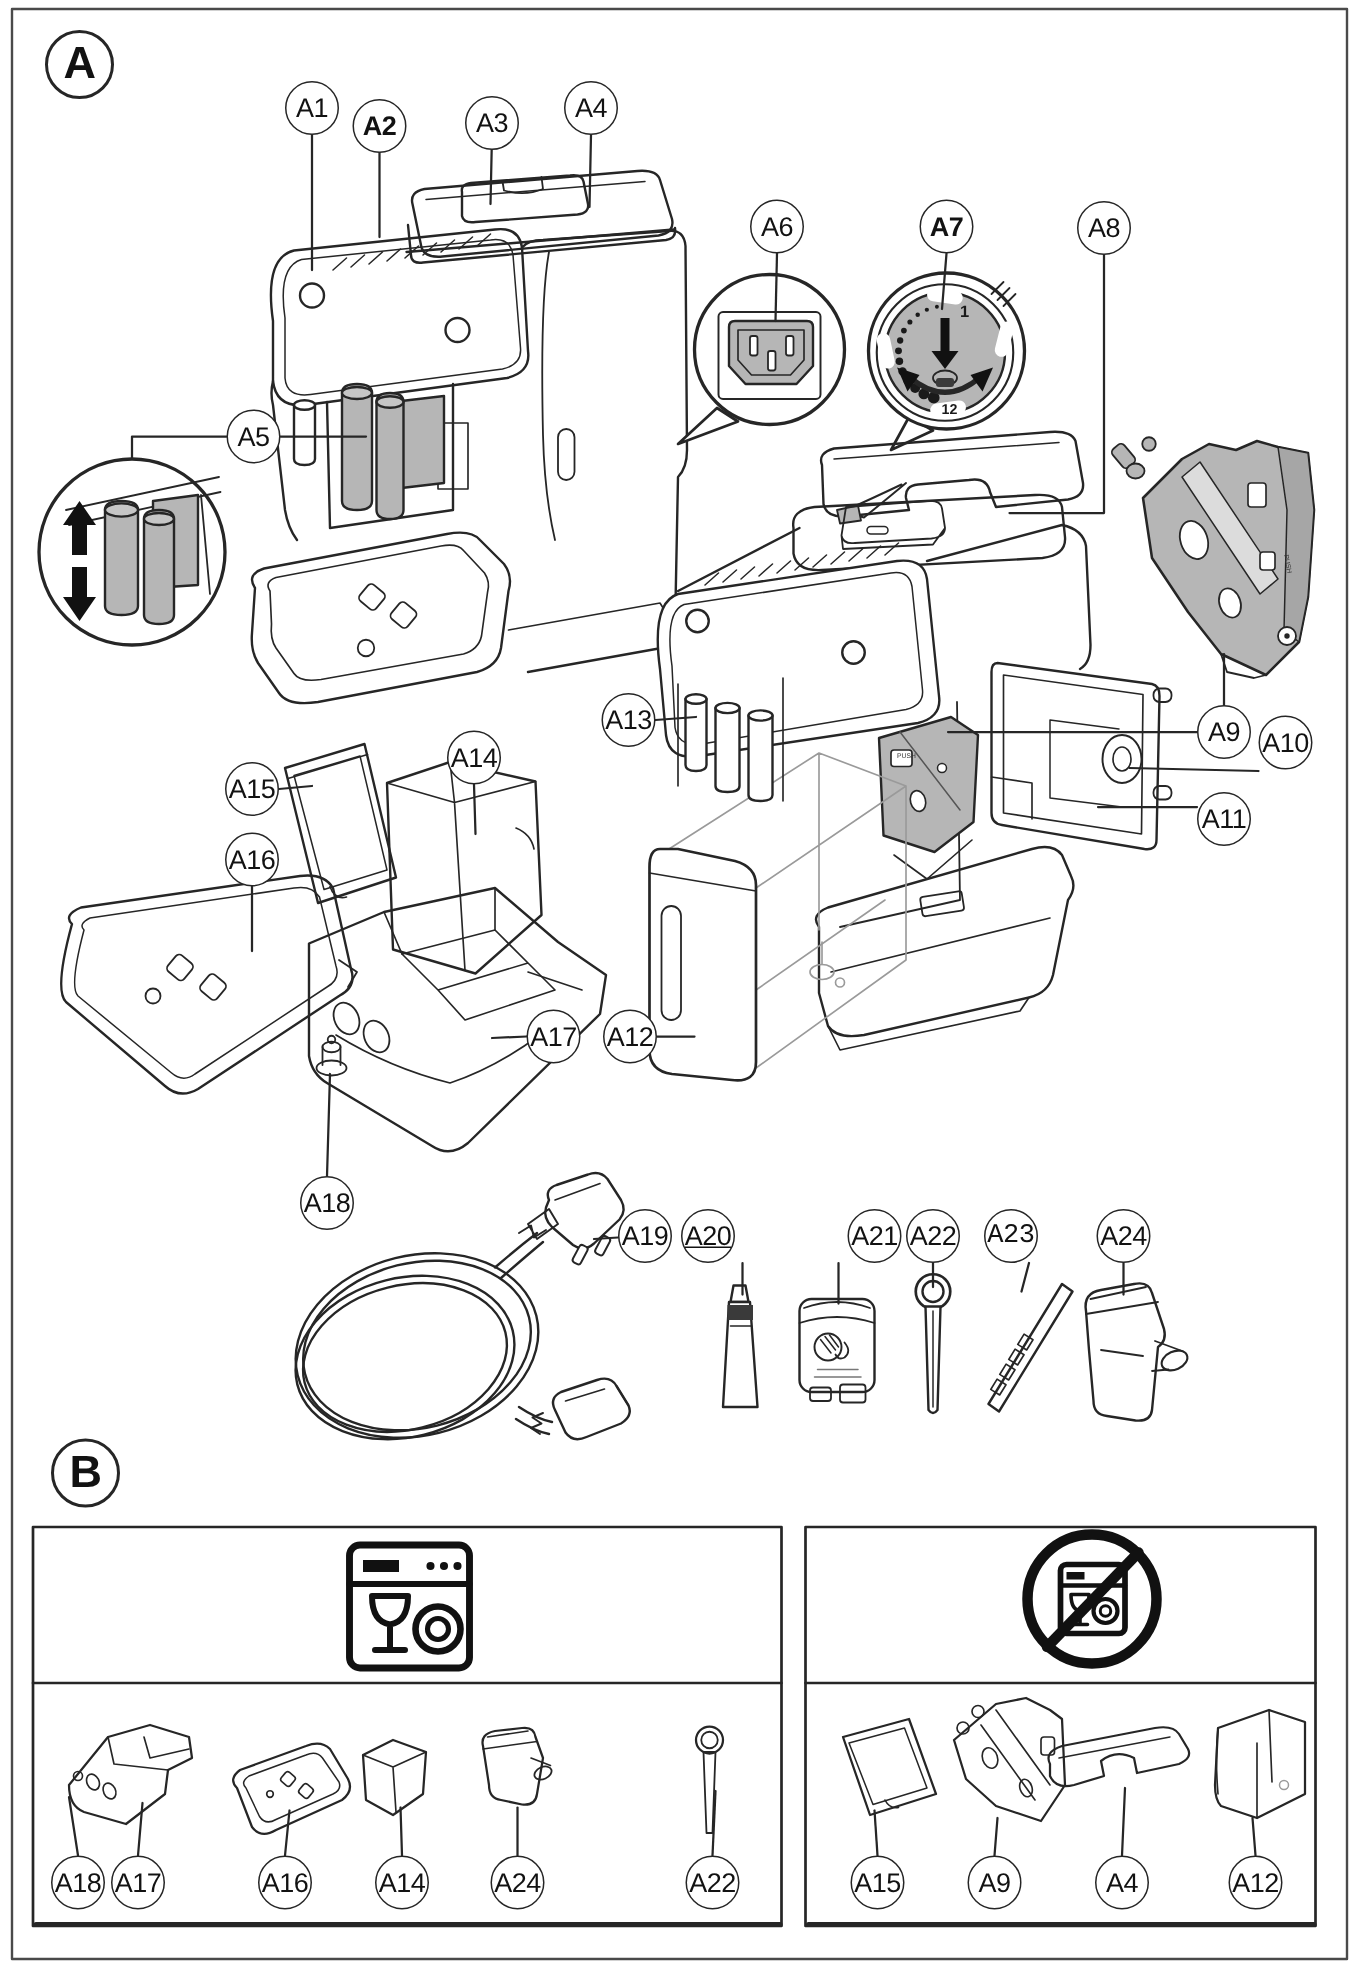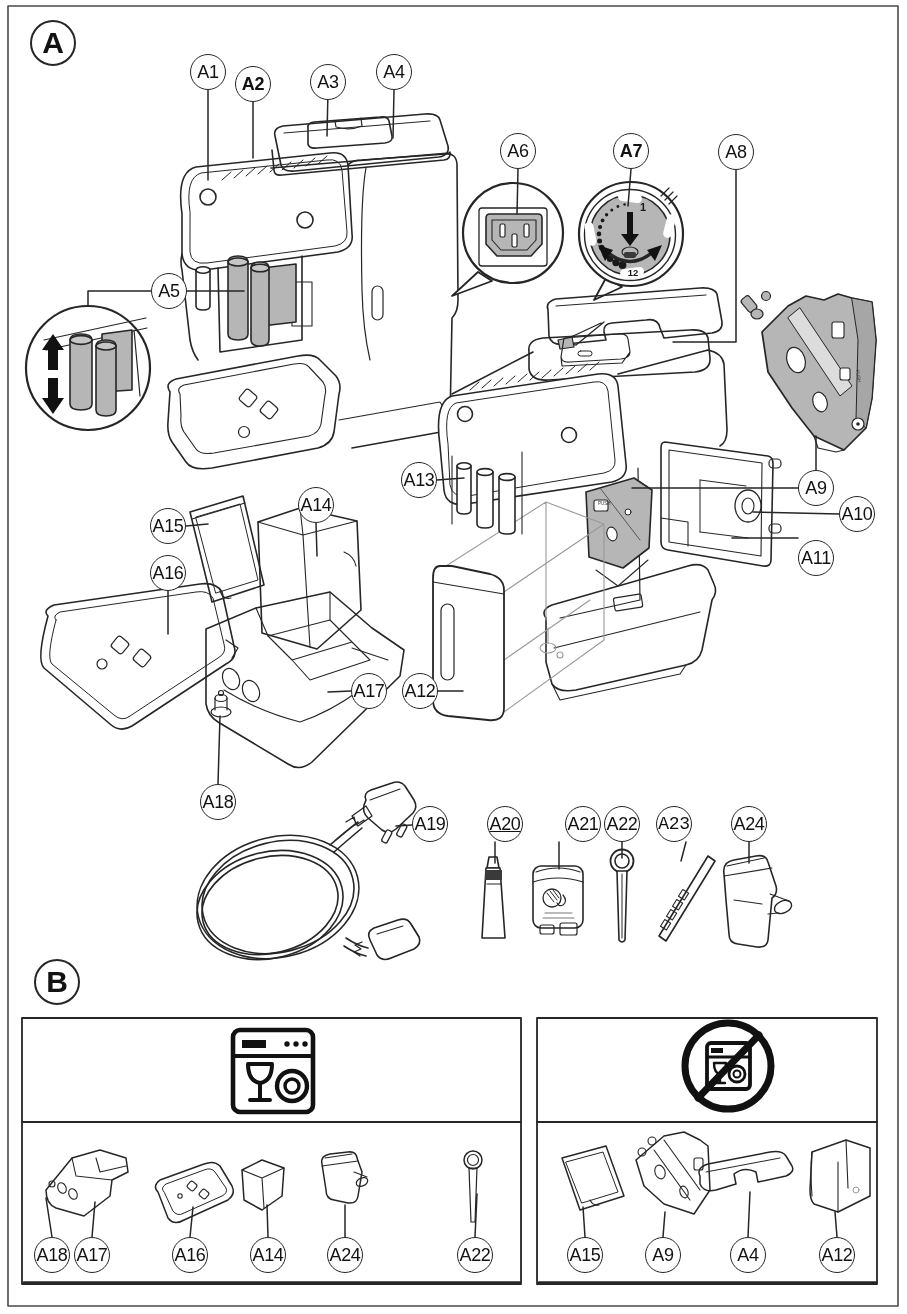--- a/index.html
+++ b/index.html
@@ -402,31 +402,31 @@
 <div class="callout badge" style="left:30px;top:20px;">A</div>
 <div class="callout" style="left:190px;top:54px;">A1</div>
 <div class="callout" style="left:235px;top:66px;font-weight:bold;">A2</div>
 <div class="callout" style="left:310px;top:64px;">A3</div>
 <div class="callout" style="left:376px;top:54px;">A4</div>
 <div class="callout" style="left:151px;top:273px;">A5</div>
 <div class="callout" style="left:500px;top:133px;text-align:right;">A6</div>
 <div class="callout" style="left:613px;top:133px;font-weight:bold;">A7</div>
 <div class="callout" style="left:718px;top:134px;">A8</div>
 <div class="callout" style="left:798px;top:470px;">A9</div>
-<div class="callout" style="left:839px;top:496px;">A10</div>
-<div class="callout" style="left:798px;top:540px;">A11</div>
+<div class="callout" style="left:839px;top:477px;">A10</div>
+<div class="callout" style="left:798px;top:528px;">A11</div>
 <div class="callout" style="left:402px;top:673px;">A12</div>
 <div class="callout" style="left:401px;top:462px;">A13</div>
 <div class="callout" style="left:298px;top:487px;">A14</div>
 <div class="callout" style="left:150px;top:508px;">A15</div>
 <div class="callout" style="left:150px;top:555px;">A16</div>
 <div class="callout" style="left:351px;top:673px;">A17</div>
 <div class="callout" style="left:200px;top:784px;">A18</div>
 <div class="callout" style="left:412px;top:806px;">A19</div>
-<div class="callout" style="left:487px;top:806px;text-decoration:underline;">A20</div>
+<div class="callout" style="left:454px;top:806px;text-decoration:underline;">A20</div>
 <div class="callout" style="left:541px;top:806px;margin-left:24px;">A21</div>
 <div class="callout" style="left:604px;top:806px;">A22</div>
 <div class="callout" style="left:656px;top:806px;font-family:Liberation Mono, monospace;">A23</div>
 <div class="callout" style="left:731px;top:806px;">A24</div>
 
 <div class="callout badge" style="left:34px;top:959px;">B</div>
 <div class="callout" style="left:34px;top:1237px;">A18</div>
 <div class="callout" style="left:74px;top:1237px;">A17</div>
 <div class="callout" style="left:172px;top:1237px;">A16</div>
 <div class="callout" style="left:250px;top:1237px;">A14</div>

